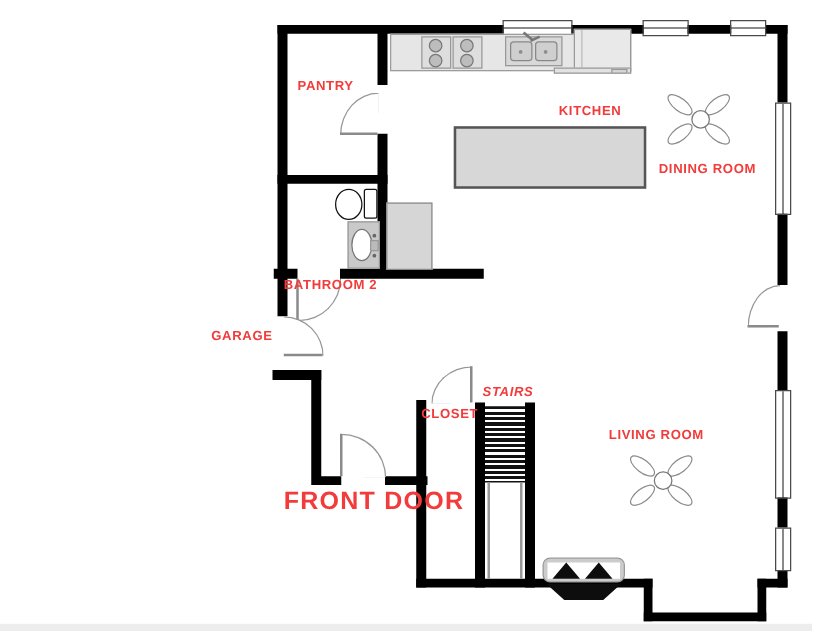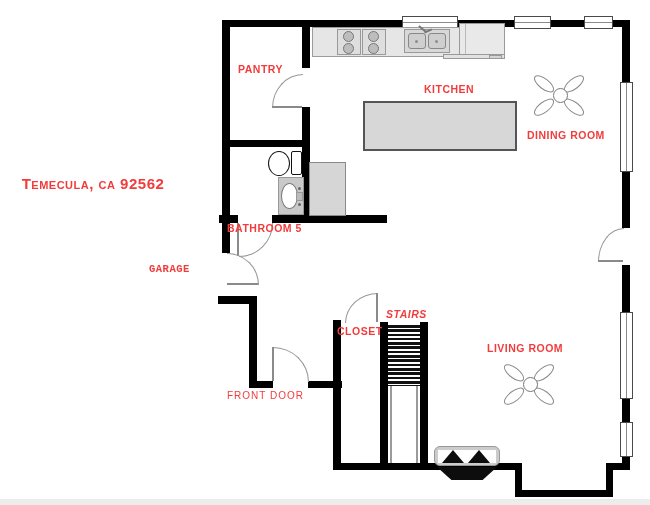--- a/index.html
+++ b/index.html
@@ -5,21 +5,21 @@
   html,body{margin:0;padding:0;background:#fff;}
   #plan{position:relative;width:650px;height:505px;background:#fff;overflow:hidden;
         font-family:"Liberation Sans",sans-serif;}
   .wall{position:absolute;background:var(--wall,#000);}
   .win-h{position:absolute;background:linear-gradient(to bottom,#fff 0 42%,#8a8a8a 42% 58%,#fff 58% 100%);border:1px solid #4a4a4a;}
   .win-v{position:absolute;background:linear-gradient(to right,#fff 0 42%,#8a8a8a 42% 58%,#fff 58% 100%);border:1px solid #4a4a4a;}
   .arc{position:absolute;border:0 solid #979797;background:transparent;}
   .leaf{position:absolute;background:#8a8a8a;}
   .label{position:absolute;color:var(--label-red,#f23b3b);font-size:10.5px;font-weight:600;
          letter-spacing:.5px;white-space:nowrap;}
-  .label-big{font-size:10px;letter-spacing:1px;font-weight:400;}
+  .label-big{font-size:20px;letter-spacing:1px;font-weight:700;}
   .addr{position:absolute;left:2px;top:176px;width:182px;text-align:center;
         color:var(--label-red,#f23b3b);font-weight:700;font-variant:small-caps;
         font-size:15px;line-height:16px;letter-spacing:.5px;}
   .fixture{position:absolute;box-sizing:border-box;}
   .fan{position:absolute;width:56px;height:56px;}
   .bl{position:absolute;left:50%;top:50%;width:22px;height:9px;margin-top:-4.5px;
       background:#fff;border:1.2px solid #8a8a8a;border-radius:50%;transform-origin:0 50%;}
   .b1{transform:rotate(-38deg) translateX(7px);}
   .b2{transform:rotate(38deg) translateX(7px);}
   .b3{transform:rotate(142deg) translateX(7px);}
@@ -140,28 +140,27 @@
   </div>
   <div class="fan" style="left:501px;top:355px;">
     <i class="bl b1"></i>
     <i class="bl b2"></i>
     <i class="bl b3"></i>
     <i class="bl b4"></i>
     <i class="hub"></i>
   </div>
 
   <div class="label" style="left:238px;top:63px;text-align:right;">PANTRY</div>
-  <div class="label" style="left:396px;top:83px;padding-left:28px;">KITCHEN</div>
+  <div class="label" style="left:419px;top:83px;padding-left:28px;">KITCHEN</div>
   <div class="label" style="left:527px;top:129px;text-align:right;">DINING ROOM</div>
-  <div class="label" style="left:227px;top:222px;">BATHROOM 5</div>
-  <div class="label" style="left:149px;top:263px;font-family:Liberation Mono, monospace;">GARAGE</div>
+  <div class="label" style="left:227px;top:222px;">BATHROOM 2</div>
+  <div class="label" style="left:169px;top:263px;">GARAGE</div>
   <div class="label" style="left:337px;top:325px;">CLOSET</div>
   <div class="label" style="left:386px;top:308px;font-style:italic;">STAIRS</div>
   <div class="label" style="left:487px;top:342px;">LIVING ROOM</div>
   <div class="label label-big" style="left:227px;top:390px;">FRONT DOOR</div>
 
   <div class="addr">
-    <div>Temecula, ca 92562</div>
   </div>
 
   <div class="bottom-strip"></div>
 
 </div>
 
 </body></html>

